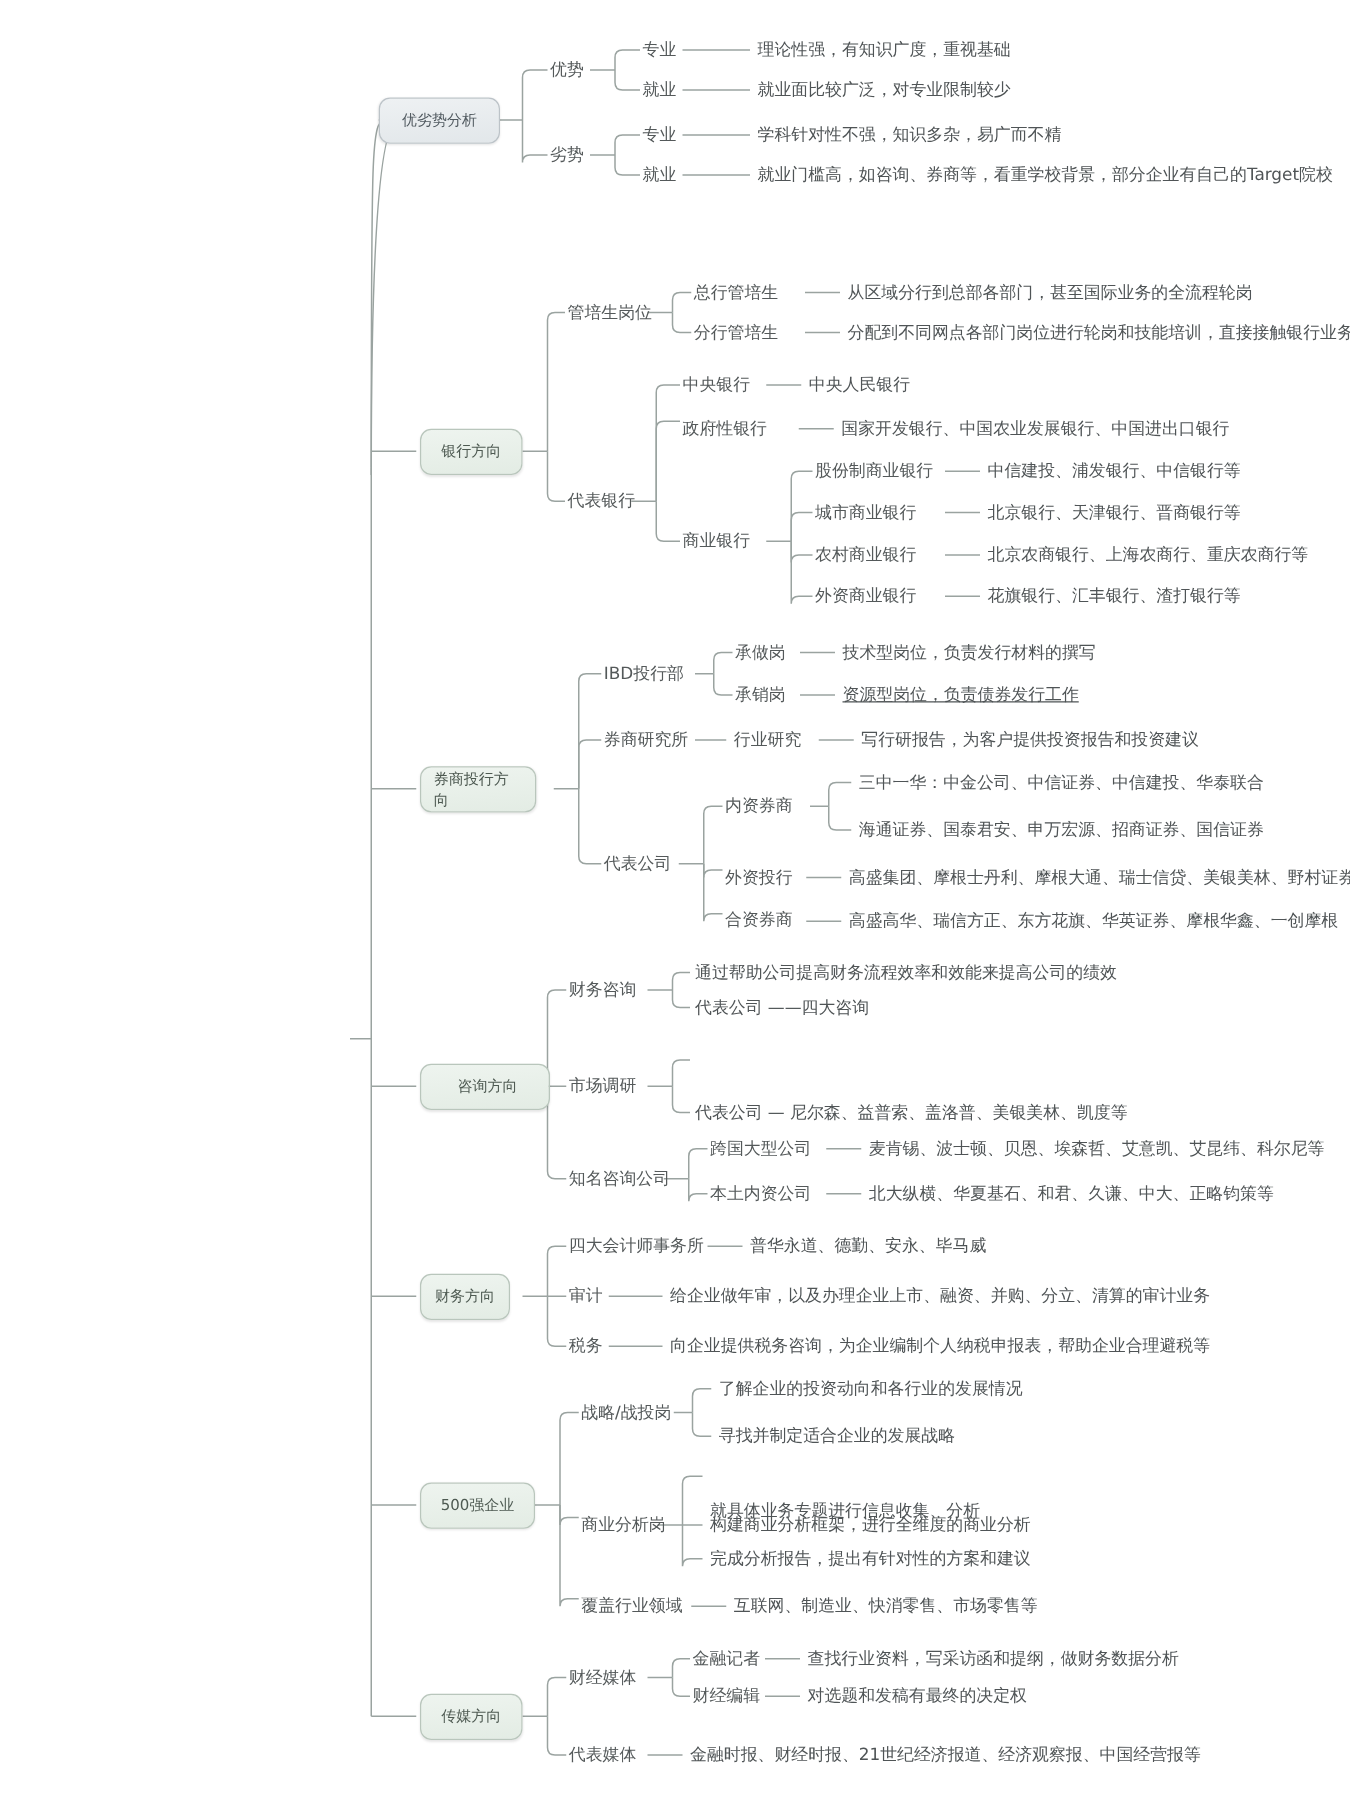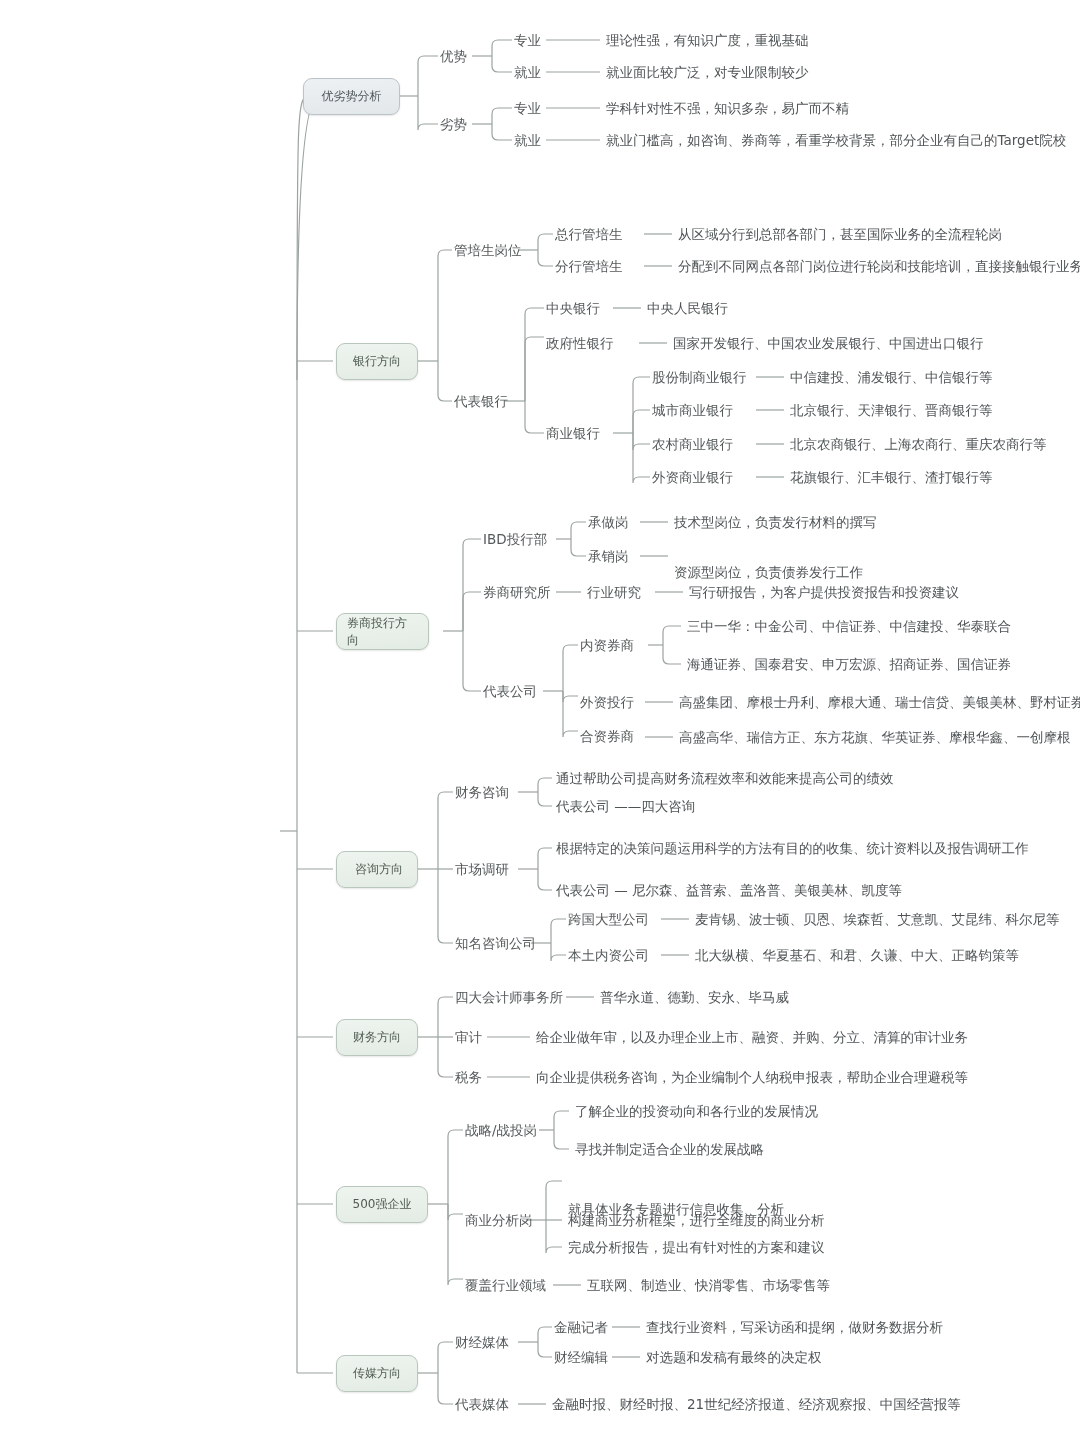--- a/index.html
+++ b/index.html
@@ -202,25 +202,25 @@
   </div>
 
   <div class="node lvl1" style="left:336px;top:343px;width:82px;height:37px;">
     <span>银行方向</span>
   </div>
 
   <div class="node lvl1" style="left:336px;top:613px;width:93px;height:37px;">
     <span>券商投行方向</span>
   </div>
 
-  <div class="node lvl1" style="left:336px;top:851px;width:82px;height:37px;padding-left:14px;">
+  <div class="node lvl1" style="left:336px;top:851px;width:104px;height:37px;padding-left:14px;">
     <span>咨询方向</span>
   </div>
 
-  <div class="node lvl1" style="left:336px;top:1019px;width:82px;height:37px;">
+  <div class="node lvl1" style="left:336px;top:1019px;width:72px;height:37px;">
     <span>财务方向</span>
   </div>
 
   <div class="node lvl1" style="left:336px;top:1186px;width:92px;height:37px;">
     <span>500强企业</span>
   </div>
 
   <div class="node lvl1" style="left:336px;top:1355px;width:82px;height:37px;">
     <span>传媒方向</span>
   </div>
@@ -261,41 +261,40 @@
   <div class="lbl" style="left:652px;top:471px;">外资商业银行</div>
   <div class="lbl leaf" style="left:790px;top:471px;">花旗银行、汇丰银行、渣打银行等</div>
 
   <div class="lbl" style="left:483px;top:533px;">IBD投行部</div>
   <div class="lbl" style="left:483px;top:586px;">券商研究所</div>
   <div class="lbl" style="left:483px;top:685px;">代表公司</div>
 
   <div class="lbl" style="left:588px;top:516px;">承做岗</div>
   <div class="lbl leaf" style="left:674px;top:516px;">技术型岗位，负责发行材料的撰写</div>
   <div class="lbl" style="left:588px;top:550px;">承销岗</div>
-  <div class="lbl leaf" style="left:674px;top:566px;">资源型岗位，负责债券发行工作</div>
+  <div class="lbl leaf" style="left:674px;top:550px;text-decoration:underline;">资源型岗位，负责债券发行工作</div>
 
   <div class="lbl" style="left:587px;top:586px;">行业研究</div>
   <div class="lbl leaf" style="left:689px;top:586px;">写行研报告，为客户提供投资报告和投资建议</div>
 
   <div class="lbl" style="left:580px;top:639px;">内资券商</div>
   <div class="lbl leaf" style="left:687px;top:620px;">三中一华：中金公司、中信证券、中信建投、华泰联合</div>
   <div class="lbl leaf" style="left:687px;top:658px;">海通证券、国泰君安、申万宏源、招商证券、国信证券</div>
   <div class="lbl" style="left:580px;top:696px;">外资投行</div>
   <div class="lbl leaf" style="left:679px;top:696px;">高盛集团、摩根士丹利、摩根大通、瑞士信贷、美银美林、野村证券</div>
   <div class="lbl" style="left:580px;top:731px;font-family:Liberation Mono, monospace;">合资券商</div>
   <div class="lbl leaf" style="left:679px;top:731px;">高盛高华、瑞信方正、东方花旗、华英证券、摩根华鑫、一创摩根</div>
 
   <div class="lbl" style="left:455px;top:786px;">财务咨询</div>
   <div class="lbl" style="left:455px;top:863px;">市场调研</div>
   <div class="lbl" style="left:455px;top:937px;">知名咨询公司</div>
 
   <div class="lbl leaf" style="left:556px;top:772px;">通过帮助公司提高财务流程效率和效能来提高公司的绩效</div>
   <div class="lbl leaf" style="left:556px;top:800px;">代表公司 ——四大咨询</div>
 
-  <div class="lbl leaf" style="left:556px;top:842px;">根据特定的决策问题运用科学的方法有目的的收集、统计资料以及报告调研工作</div>
   <div class="lbl leaf" style="left:556px;top:884px;">代表公司 — 尼尔森、益普索、盖洛普、美银美林、凯度等</div>
 
   <div class="lbl" style="left:568px;top:913px;">跨国大型公司</div>
   <div class="lbl leaf" style="left:695px;top:913px;">麦肯锡、波士顿、贝恩、埃森哲、艾意凯、艾昆纬、科尔尼等</div>
   <div class="lbl" style="left:568px;top:949px;">本土内资公司</div>
   <div class="lbl leaf" style="left:695px;top:949px;">北大纵横、华夏基石、和君、久谦、中大、正略钧策等</div>
 
   <div class="lbl" style="left:455px;top:991px;">四大会计师事务所</div>
   <div class="lbl leaf" style="left:600px;top:991px;">普华永道、德勤、安永、毕马威</div>
   <div class="lbl" style="left:455px;top:1031px;">审计</div>

